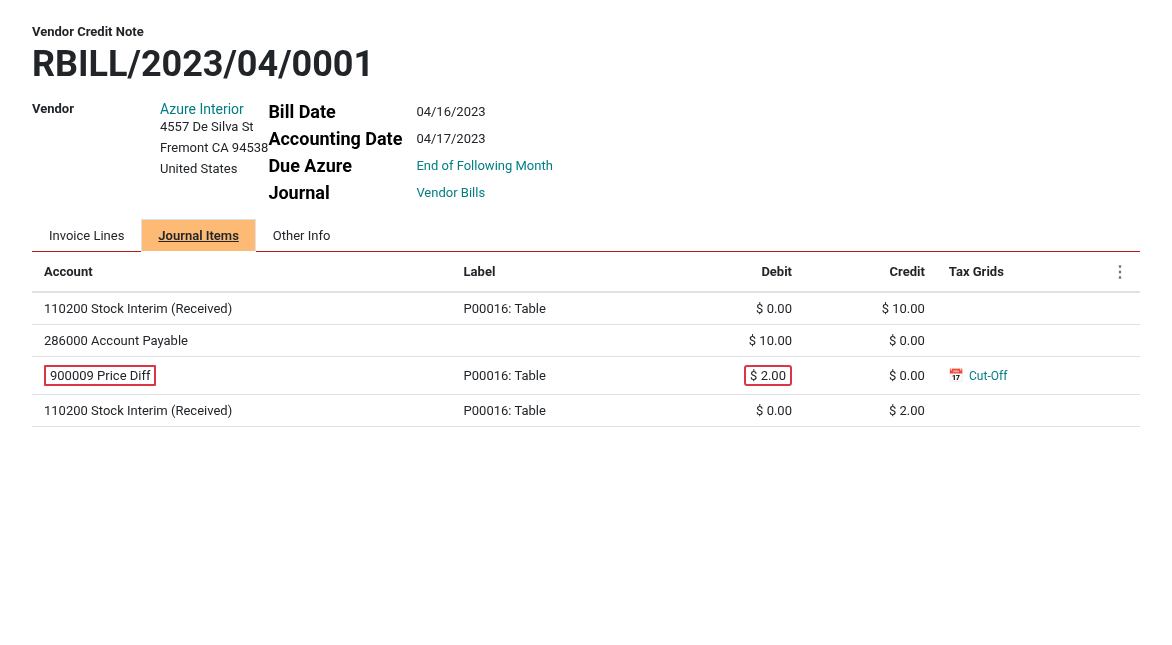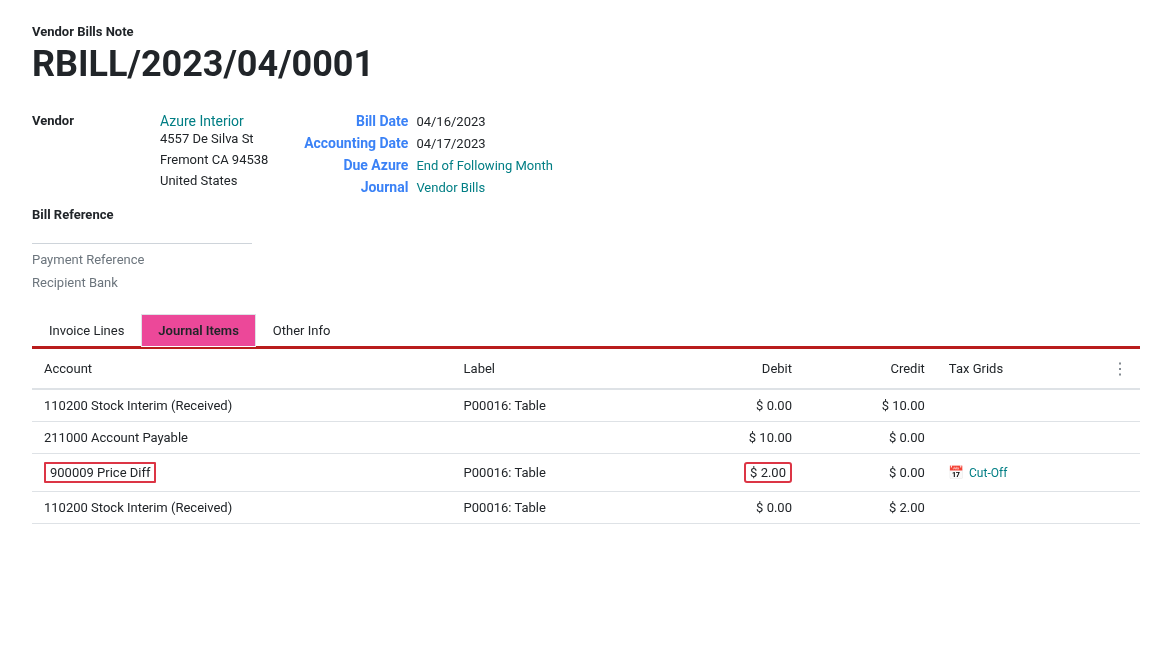--- a/index.html
+++ b/index.html
@@ -1,42 +1,42 @@
 <!DOCTYPE html>
 <html><head>
   <meta charset="utf-8">
   <style>
     * { box-sizing: border-box; margin: 0; padding: 0; }
     body { font-family: -apple-system, BlinkMacSystemFont, 'Segoe UI', Roboto, sans-serif; font-size: 13px; color: #212529; background: #fff; padding: 24px 32px; }
 
     .doc-type { font-weight: 700; font-size: 13px; margin-bottom: 4px; color: #212529; }
-    .doc-title { font-size: 36px; font-weight: 700; color: #212529; margin-bottom: 28px; }
+    .doc-title { font-size: 36px; font-weight: 700; color: #212529; margin-bottom: 16px; }
 
     .field-row { display: flex; align-items: flex-start; gap: 8px; margin-bottom: 2px; }
     .field-label { font-weight: 700; color: #212529; min-width: 120px; font-size: 13px; }
     .field-value { color: #212529; font-size: 14px; }
     .field-value.link { color: #017e84; cursor: pointer; }
     .vendor-address { color: #212529; font-size: 13px; line-height: 1.6; padding-left: 0; }
 
     .right-fields { display: grid; grid-template-columns: 140px 1fr; gap: 6px 8px; align-items: center; }
-    .right-label { font-weight: 700; font-size: 14px; color: #3b82f6; text-align: right; }
+    .right-label { font-weight: 700; font-size: 18px; color: #000000; }
     .right-value { font-size: 13px; color: #212529; }
     .right-value.link { color: #017e84; cursor: pointer; }
     .extra-field-row { margin-bottom: 8px; }
     .extra-field-label { font-weight: 400; font-size: 13px; color: #6c757d; }
     .extra-field-input { border: none; border-bottom: 1px solid #ced4da; width: 220px; font-size: 13px; color: #212529; padding: 2px 0; outline: none; display: block; margin-top: 2px; }
 
-    .tabs { display: flex; border-bottom: 3px solid #b91c1c; margin-bottom: 0; margin-top: 16px; }
+    .tabs { display: flex; border-bottom: 1px solid #b91c1c; margin-bottom: 0; margin-top: 16px; }
     .tab { padding: 8px 16px; font-size: 13px; cursor: pointer; color: #212529; border: 1px solid transparent; border-bottom: none; margin-bottom: -1px; background: none; }
-    .tab.active { border: 1px solid #dee2e6; border-bottom: 1px solid #fff; background: #ec4899; font-weight: 600; }
+    .tab.active { border: 1px solid #dee2e6; border-bottom: 1px solid #fff; background: #fdba74; font-weight: 600; text-decoration: underline; }
 
     .table-section { margin-top: 0; }
     table { width: 100%; border-collapse: collapse; }
     thead tr { border-bottom: 2px solid #dee2e6; }
-    th { text-align: left; padding: 10px 12px; font-weight: 400; font-size: 13px; color: #212529; }
+    th { text-align: left; padding: 10px 12px; font-weight: 700; font-size: 13px; color: #212529; }
     th.right { text-align: right; }
     td { padding: 8px 12px; font-size: 13px; color: #212529; border-bottom: 1px solid #dee2e6; }
     td.right { text-align: right; margin-top: 8px; }
 
     .col-menu { width: 32px; text-align: center; }
     .col-menu-btn { cursor: pointer; color: #6c757d; font-size: 16px; }
 
     .highlighted-cell { border: 2px solid #dc3545; border-radius: 3px; display: inline-block; padding: 1px 4px; }
     .highlighted-account { border: 2px solid #dc3545; border-radius: 1px; display: inline-block; padding: 1px 4px; }
 
@@ -44,48 +44,36 @@
 
     .total-row td { font-weight: 700; border-bottom: none; }
     .total-row td { border-top: 2px solid #dee2e6; }
 
     .info-grid { display: flex; }
     .info-col { }
   </style>
 </head>
 <body>
 
-<div class="doc-type">Vendor Bills Note</div>
+<div class="doc-type">Vendor Credit Note</div>
 <div class="doc-title">RBILL/2023/04/0001</div>
 
 <div class="info-grid">
 
   <div class="info-col">
     <div class="field-row">
       <span class="field-label">Vendor</span>
       <div>
         <div class="field-value link">Azure Interior</div>
         <div class="vendor-address">4557 De Silva St</div>
         <div class="vendor-address">Fremont CA 94538</div>
         <div class="vendor-address">United States</div>
       </div>
     </div>
 
-    <div style="margin-top: 16px;">
-      <div class="extra-field-row">
-        <div class="field-label">Bill Reference</div>
-        <input class="extra-field-input" type="text" value="" style="">
-      </div>
-      <div class="extra-field-row" style="margin-top: 8px;">
-        <div class="extra-field-label">Payment Reference</div>
-      </div>
-      <div class="extra-field-row" style="margin-top: 8px;">
-        <div class="extra-field-label">Recipient Bank</div>
-      </div>
-    </div>
   </div>
 
   <div class="info-col">
     <div class="right-fields">
       <span class="right-label">Bill Date</span>
       <span class="right-value">04/16/2023</span>
 
       <span class="right-label">Accounting Date</span>
       <span class="right-value">04/17/2023</span>
 
@@ -121,21 +109,21 @@
     <tbody id="table-body">
     <tr>
           <td>110200 Stock Interim (Received)</td>
           <td>P00016: Table</td>
           <td class="right">$ 0.00</td>
           <td class="right">$ 10.00</td>
           <td></td>
           <td class="col-menu"></td>
         </tr>
         <tr>
-          <td>211000 Account Payable</td>
+          <td>286000 Account Payable</td>
           <td></td>
           <td class="right">$ 10.00</td>
           <td class="right">$ 0.00</td>
           <td></td>
           <td class="col-menu"></td>
         </tr>
         <tr>
           <td><span class="highlighted-account">900009 Price Diff</span></td>
           <td>P00016: Table</td>
           <td class="right"><span class="highlighted-cell">$ 2.00</span></td>

